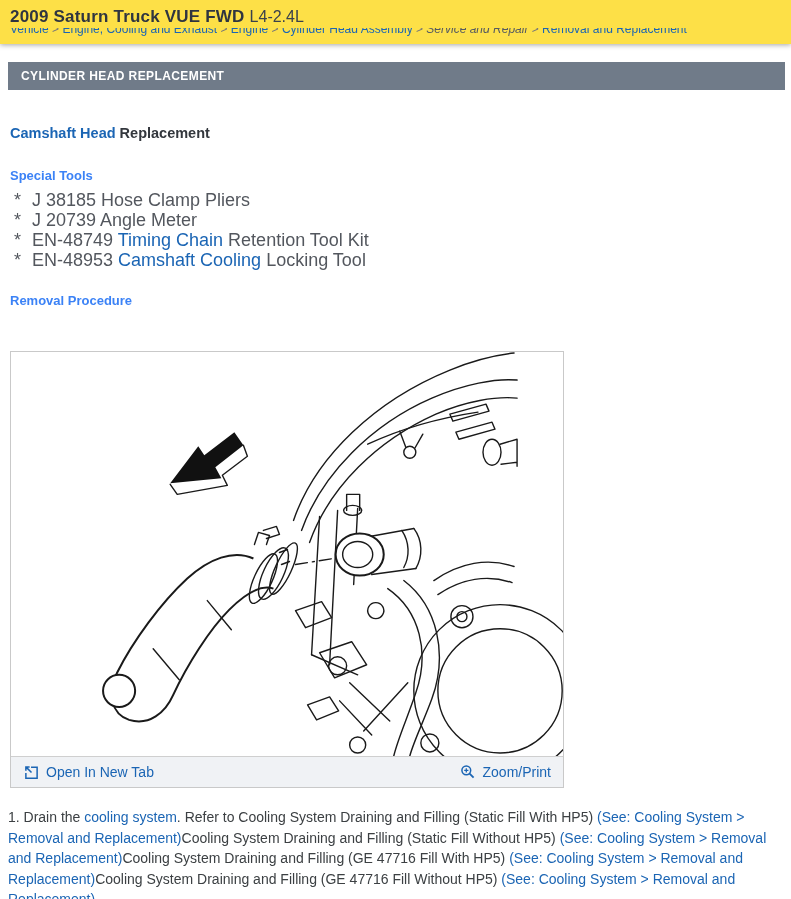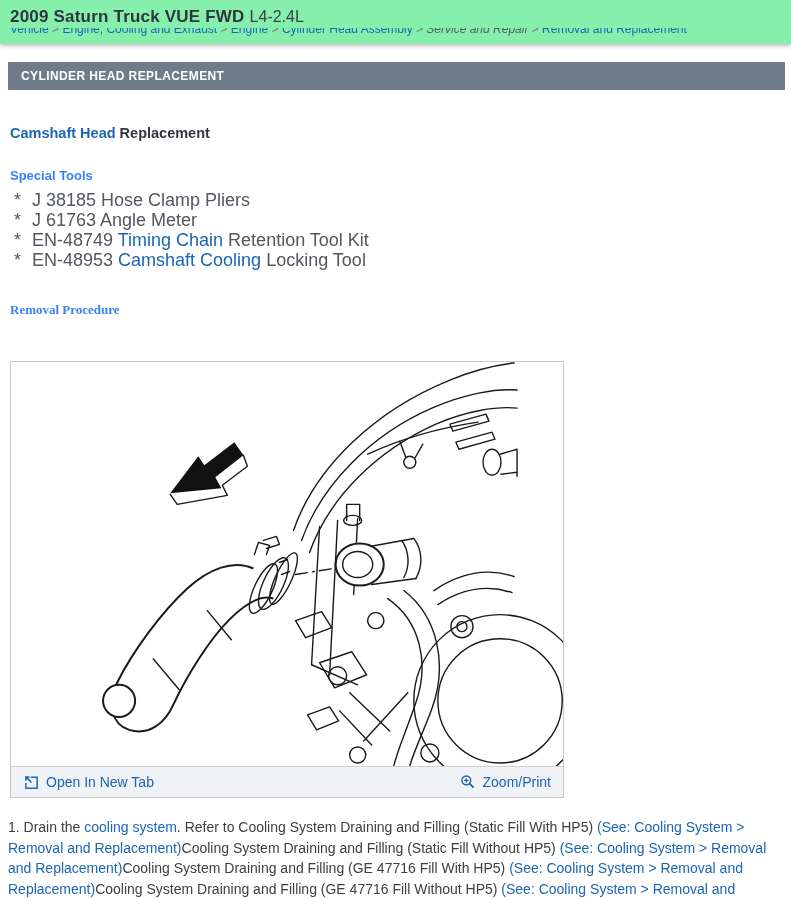--- a/index.html
+++ b/index.html
@@ -8,21 +8,21 @@
     width: 791px; height: 899px; overflow: hidden;
     background: #ffffff;
     font-family: "Liberation Sans", sans-serif;
     color: #3c4043;
   }
   .lnk { color: #1b65b4; }
   .muted { color: #555a61; font-style: italic; }
 
   
   .top-chrome {
-    background: #86efac;
+    background: #fde047;
     height: 44px;
     box-shadow: 0 1px 5px rgba(0,0,0,.35);
     position: relative;
     z-index: 2;
   }
   .title-row { padding: 7px 10px 0 10px; white-space: nowrap; }
   .page-title { display: inline; margin: 0; font-size: 17px; font-weight: 700; color: #2f3540; letter-spacing: .2px; }
   .title-suffix { font-size: 16px; font-weight: 400; color: #3a414c; margin-left: 5px; }
   .breadcrumb-strip { height: 13px; overflow: hidden; padding-left: 10px; margin-top: 1px; }
   .breadcrumb-inner {
@@ -38,21 +38,21 @@
     font-size: 12px; font-weight: 700; letter-spacing: .4px;
     padding: 7px 13px 7px 13px;
   }
 
   
   .doc-heading { margin: 35px 0 0 10px; font-size: 14.5px; font-weight: 700; color: #33373d; }
   .sub-heading { margin: 27px 0 0 10px; font-size: 13px; font-weight: 700; color: #3b82f6; }
   .tools-list { list-style: none; margin: 7px 0 0 0; padding: 0 0 0 14px; font-size: 18px; color: #53575e; }
   .tools-list li { line-height: 20px; }
   .tools-list .bullet { display: inline-block; width: 18px; }
-  .removal-heading { margin-top: 32px; font-family: Liberation Serif, serif; }
+  .removal-heading { margin-top: 23px; }
 
   
   figure.diagram-card {
     margin: 43px 0 0 10px;
     width: 554px;
     border: 1px solid #c9c9c9;
     background: #fff;
     padding: 0;
   }
   .diagram-area { height: 404px; position: relative; overflow: hidden; }
@@ -86,21 +86,21 @@
   </div>
 </div>
 
 <div class="section-bar">CYLINDER HEAD REPLACEMENT</div>
 
 <h2 class="doc-heading"><span class="lnk">Camshaft Head</span><span> Replacement</span></h2>
 
 <h3 class="sub-heading">Special Tools</h3>
 <ul class="tools-list">
     <li><span class="bullet">*</span><span>J 38185 Hose Clamp Pliers</span></li>
-    <li><span class="bullet">*</span><span>J 61763 Angle Meter</span></li>
+    <li><span class="bullet">*</span><span>J 20739 Angle Meter</span></li>
     <li><span class="bullet">*</span><span>EN-48749 </span><span class="lnk">Timing Chain</span><span> Retention Tool Kit</span></li>
     <li><span class="bullet">*</span><span>EN-48953 </span><span class="lnk">Camshaft Cooling</span><span> Locking Tool</span></li>
   </ul>
 
 <h3 class="sub-heading removal-heading">Removal Procedure</h3>
 
 <figure class="diagram-card">
   <div class="diagram-area">
     <svg viewBox="0 0 459 403" aria-hidden="true">
 

